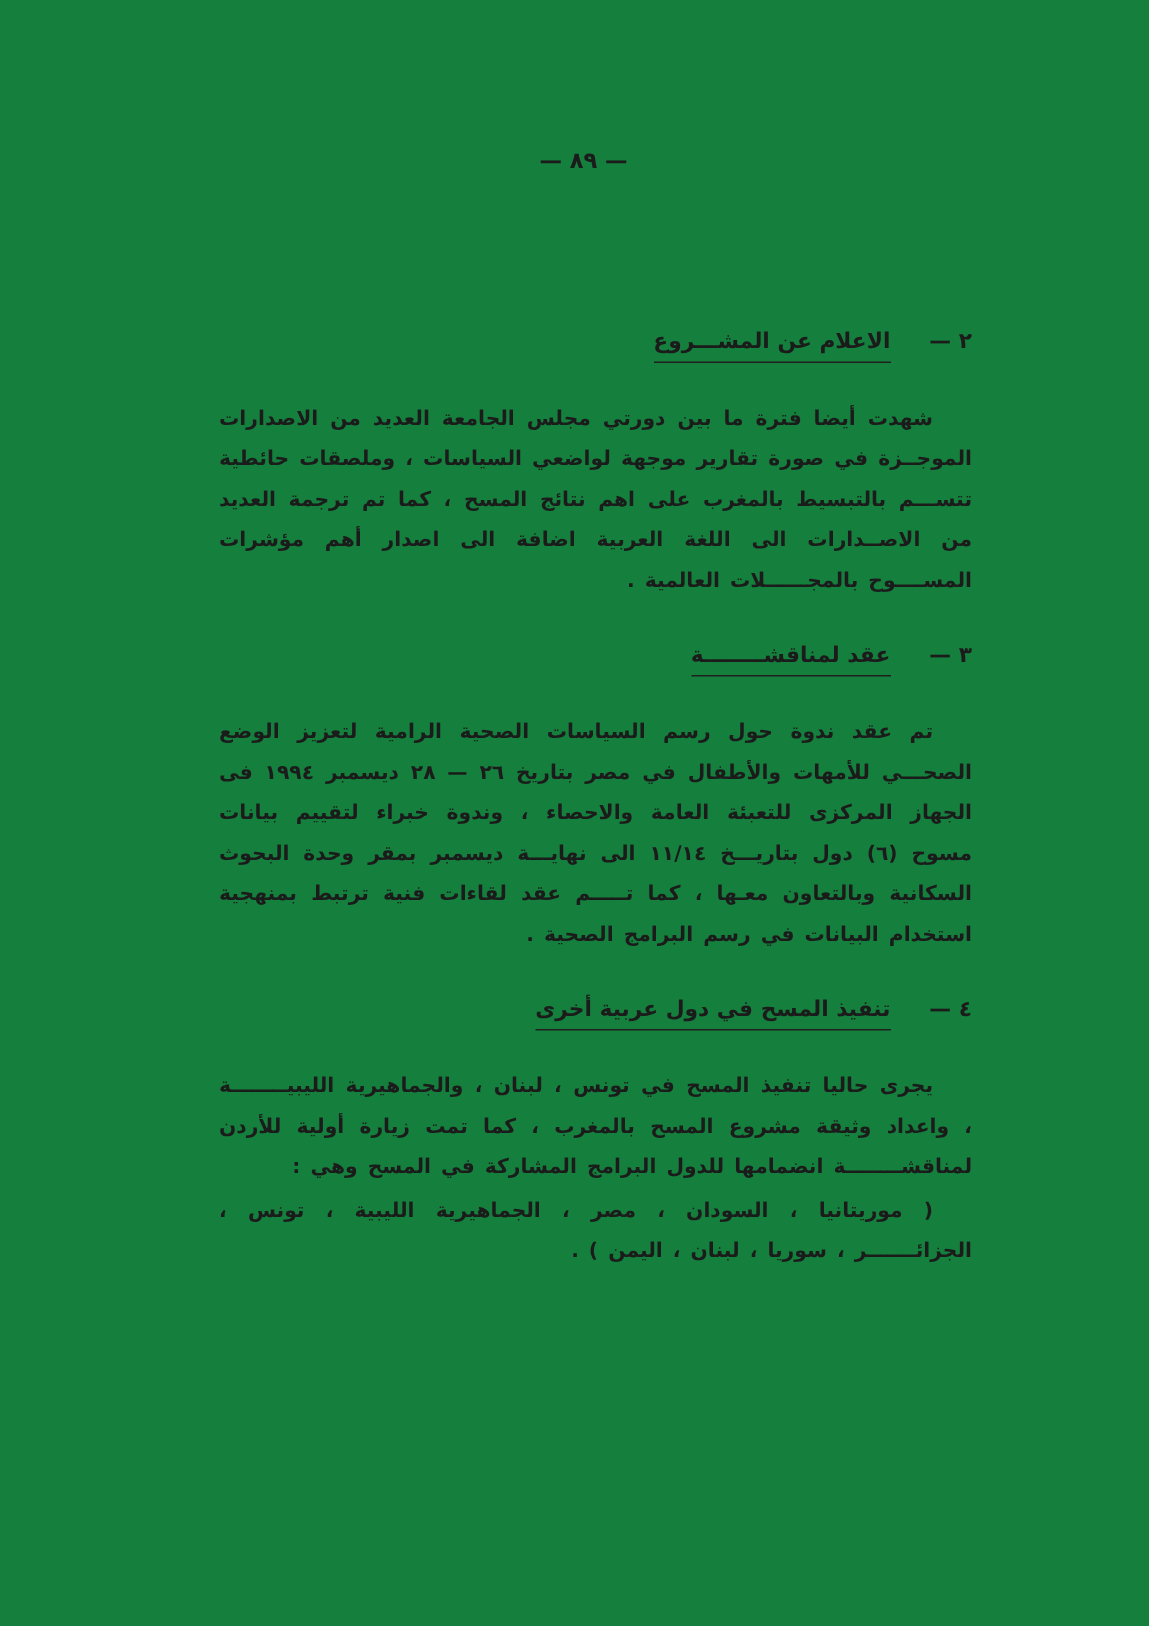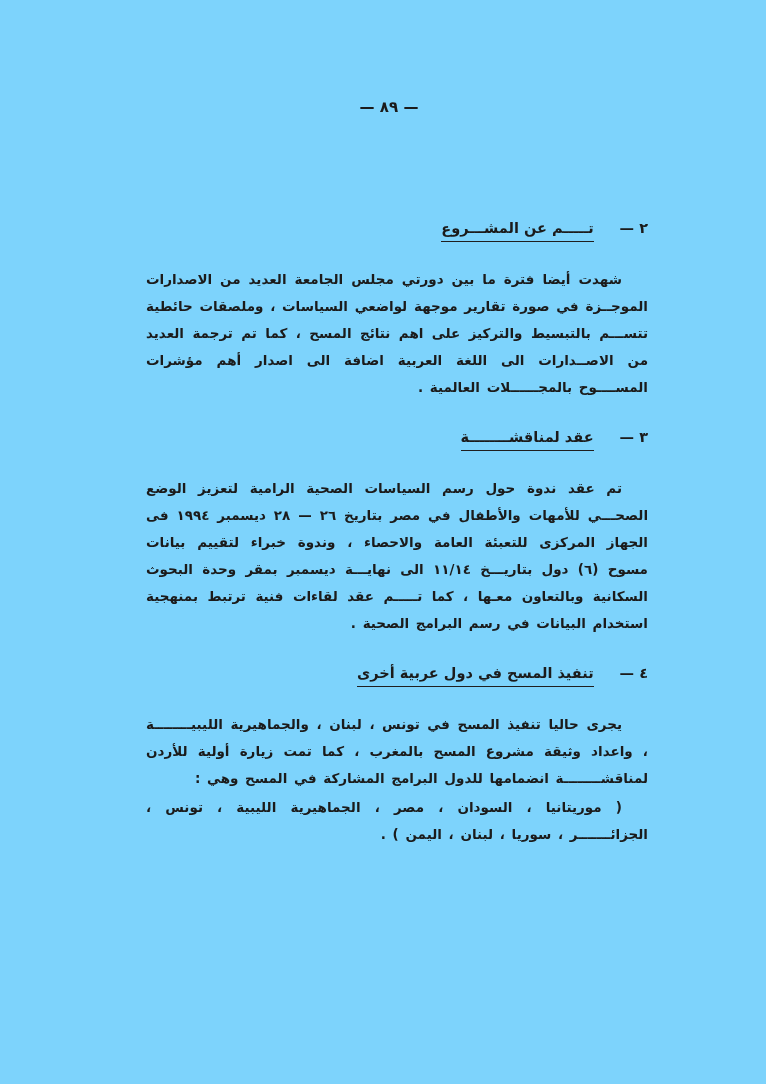--- a/index.html
+++ b/index.html
@@ -9,21 +9,21 @@
     background: #ffffff;
   }
   body {
     font-family: "DejaVu Sans", sans-serif;
     color: #1b1b1b;
     overflow: hidden;
   }
   .page {
     width: 766px;
     height: 1084px;
-    background: #7dd3fc;
+    background: #15803d;
     direction: rtl;
     padding: 98px 118px 16px 146px;
     font-weight: bold;
   }
   .page-number {
     text-align: center;
     font-size: 15px;
     letter-spacing: 2px;
     margin-bottom: 104px;
     transform: translateX(-8px);
@@ -59,23 +59,23 @@
 </head>
 <body>
 
 <div class="page">
 
   <div class="page-number">— ٨٩ —</div>
 
   <section class="doc-section">
     <div class="sec-head">
       <span class="sec-num">٢ —</span>
-      <span class="sec-title">تـــــم عن المشـــروع</span>
+      <span class="sec-title">الاعلام عن المشـــروع</span>
     </div>
-    <p class="para">شهدت أيضا فترة ما بين دورتي مجلس الجامعة العديد من الاصدارات الموجــزة في صورة تقارير موجهة لواضعي السياسات ، وملصقات حائطية تتســـم بالتبسيط والتركيز على اهم نتائج المسح ، كما تم ترجمة العديد من الاصــدارات الى اللغة العربية اضافة الى اصدار أهم مؤشرات المســــوح بالمجــــــلات العالمية .</p>
+    <p class="para">شهدت أيضا فترة ما بين دورتي مجلس الجامعة العديد من الاصدارات الموجــزة في صورة تقارير موجهة لواضعي السياسات ، وملصقات حائطية تتســـم بالتبسيط بالمغرب على اهم نتائج المسح ، كما تم ترجمة العديد من الاصــدارات الى اللغة العربية اضافة الى اصدار أهم مؤشرات المســــوح بالمجــــــلات العالمية .</p>
   </section>
 
   <section class="doc-section">
     <div class="sec-head">
       <span class="sec-num">٣ —</span>
       <span class="sec-title">عقد لمناقشــــــــة</span>
     </div>
     <p class="para">تم عقد ندوة حول رسم السياسات الصحية الرامية لتعزيز الوضع الصحـــي للأمهات والأطفال في مصر بتاريخ ٢٦ — ٢٨ ديسمبر ١٩٩٤ فى الجهاز المركزى للتعبئة العامة والاحصاء ، وندوة خبراء لتقييم بيانات مسوح (٦) دول بتاريـــخ ١١/١٤ الى نهايـــة ديسمبر بمقر وحدة البحوث السكانية وبالتعاون معـها ، كما تـــــم عقد لقاءات فنية ترتبط بمنهجية استخدام البيانات في رسم البرامج الصحية .</p>
   </section>
 

